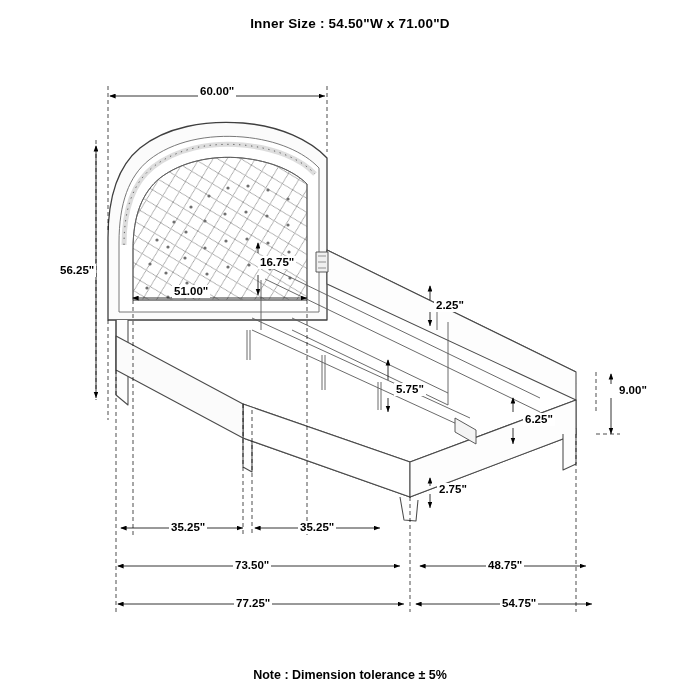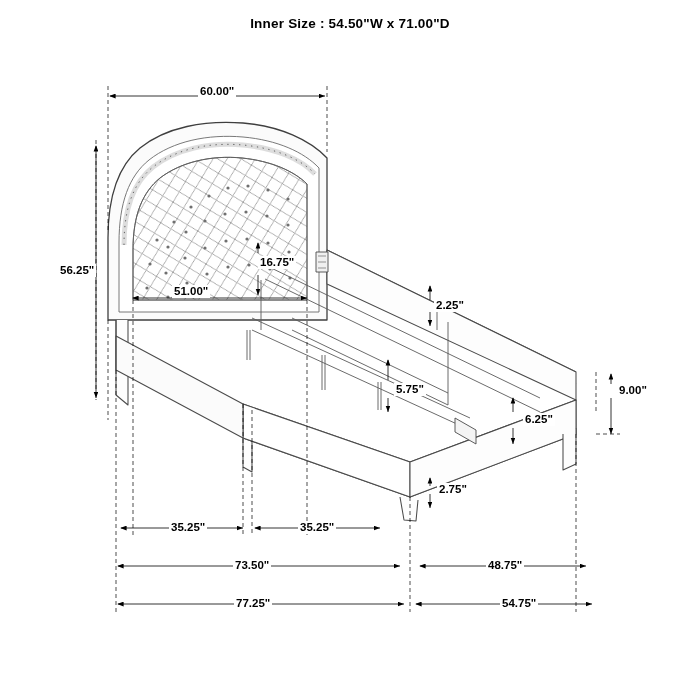--- a/index.html
+++ b/index.html
@@ -258,13 +258,14 @@
   <div class="dimlabel" style="left:523px; top:413px;">6.25"</div>
   <div class="dimlabel" style="left:617px; top:384px;">9.00"</div>
   <div class="dimlabel" style="left:437px; top:483px;">2.75"</div>
   <div class="dimlabel" style="left:169px; top:521px;">35.25"</div>
   <div class="dimlabel" style="left:298px; top:521px;">35.25"</div>
   <div class="dimlabel" style="left:233px; top:559px;">73.50"</div>
   <div class="dimlabel" style="left:486px; top:559px;">48.75"</div>
   <div class="dimlabel" style="left:234px; top:597px;">77.25"</div>
   <div class="dimlabel" style="left:500px; top:597px;">54.75"</div>
 
+  <div class="note">Note : Dimension tolerance ± 5%</div>
 </div>
 
 </body></html>

